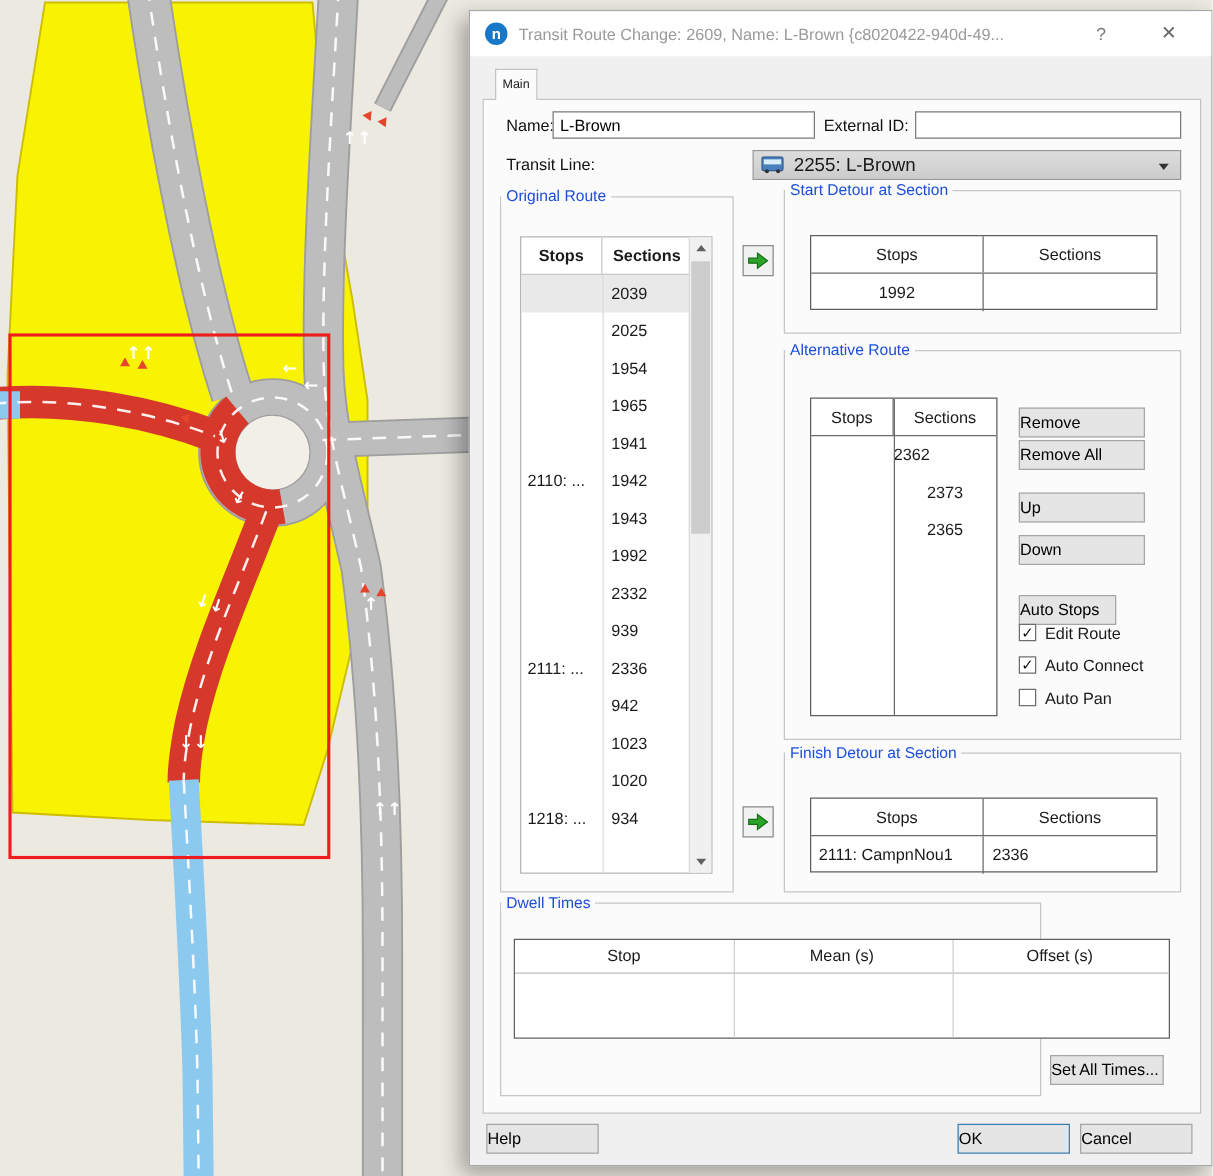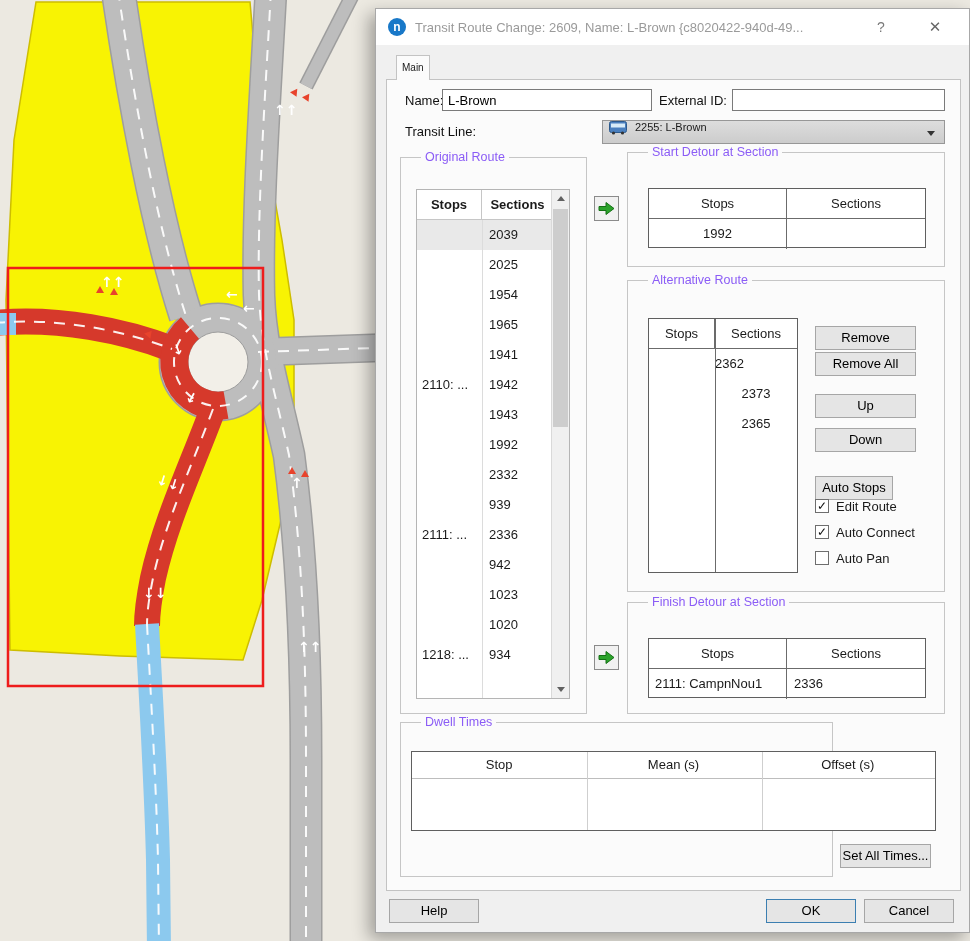--- a/index.html
+++ b/index.html
@@ -20,27 +20,27 @@
 
   .tab{position:absolute;left:20px;top:46px;height:25px;padding:0 5px;background:#fbfbfb;border:1px solid #c3c3c3;
        border-bottom:none;line-height:24px;z-index:2;font-size:10px}
   .content{position:absolute;left:10px;top:70px;width:575px;height:812px;background:#fbfbfb;border:1px solid #c3c3c3}
 
   .lbl{position:absolute;white-space:nowrap;font-size:13px;color:#111}
   .tinput{position:absolute;height:22px;border:1px solid #7a7a7a;background:#fff;font-size:13px;padding:0 5px;
           font-family:"Liberation Sans",sans-serif}
 
   .dropdown{position:absolute;left:225px;top:110px;width:343px;height:24px;background:linear-gradient(#dddddd,#cccccc);
-            border:1px solid #979797;display:flex;font-size:11px}
+            border:1px solid #979797;display:flex;align-items:center;font-size:15px}
   .dropdown .dd-text{margin-left:8px}
   .dd-chevron{position:absolute;right:9px;top:10px;width:0;height:0;border-left:4px solid transparent;
               border-right:4px solid transparent;border-top:5px solid #333}
 
   .group{position:absolute;border:1px solid #c6c6c6}
-  .glabel{position:absolute;top:-8px;left:20px;background:#fbfbfb;padding:0 4px;font-size:12.5px;color:#8b5cf6;white-space:nowrap}
+  .glabel{position:absolute;top:-8px;left:0;background:#fbfbfb;padding:0 4px;font-size:12.5px;color:#1d4ed8;white-space:nowrap}
 
   
   .or-table{position:absolute;left:15px;top:31px;width:154px;height:510px;background:#fff;border:1px solid #b5b5b5;font-size:13px}
   .or-head{display:flex;height:30px;line-height:29px;border-bottom:1px solid #c6c6c6;font-weight:bold}
   .or-head .h-stops{width:65px;text-align:center;border-right:1px solid #c6c6c6}
   .or-head .h-sections{width:71px;text-align:center}
   .or-body{position:absolute;left:0;top:30px;width:136px;height:478px;overflow:hidden}
   .or-coldiv{position:absolute;left:65px;top:0;width:1px;height:100%;background:#dcdcdc}
   .or-row{display:flex;height:30px;line-height:30px}
   .or-row.selected{background:#e9e9e9}
@@ -55,21 +55,21 @@
   .tri-down{width:0;height:0;border-left:4px solid transparent;border-right:4px solid transparent;border-top:5px solid #606060;margin:6px auto}
   .s-thumb{position:absolute;left:1px;top:19px;width:15px;height:218px;background:#cdcdcd}
 
   
   .dtable{position:absolute;background:#fff;border:1px solid #5f5f5f;font-size:13px}
   .d-head{display:flex;height:30px;line-height:29px;border-bottom:1px solid #6b6b6b}
   .d-head span{text-align:center}
   .d-row{display:flex;height:30px;line-height:29px}
   .vline-r{border-right:1px solid #6b6b6b}
 
-  .btn{position:absolute;background:#e5e5e5;border:1px solid #a6a6a6;font-size:13px;text-align:center;
+  .btn{position:absolute;background:#e5e5e5;border:1px solid #a6a6a6;font-size:13px;text-align:left;
        line-height:22px;height:24px;font-family:"Liberation Sans",sans-serif;cursor:default}
   .btn.default{border:1px solid #3c7fb1}
 
   .arrow-btn{position:absolute;width:25px;height:25px;background:#f1f1f1;border:1px solid #8b8b8b;
              display:flex;align-items:center;justify-content:center;cursor:default}
 
   .cb{position:absolute;display:flex;align-items:center;height:16px;font-size:13px}
   .cb .box{width:14px;height:14px;background:#fff;border:1px solid #6e6e6e;font-size:12px;line-height:12px;
            text-align:center;color:#111;margin-right:7px;flex:0 0 auto}
 

